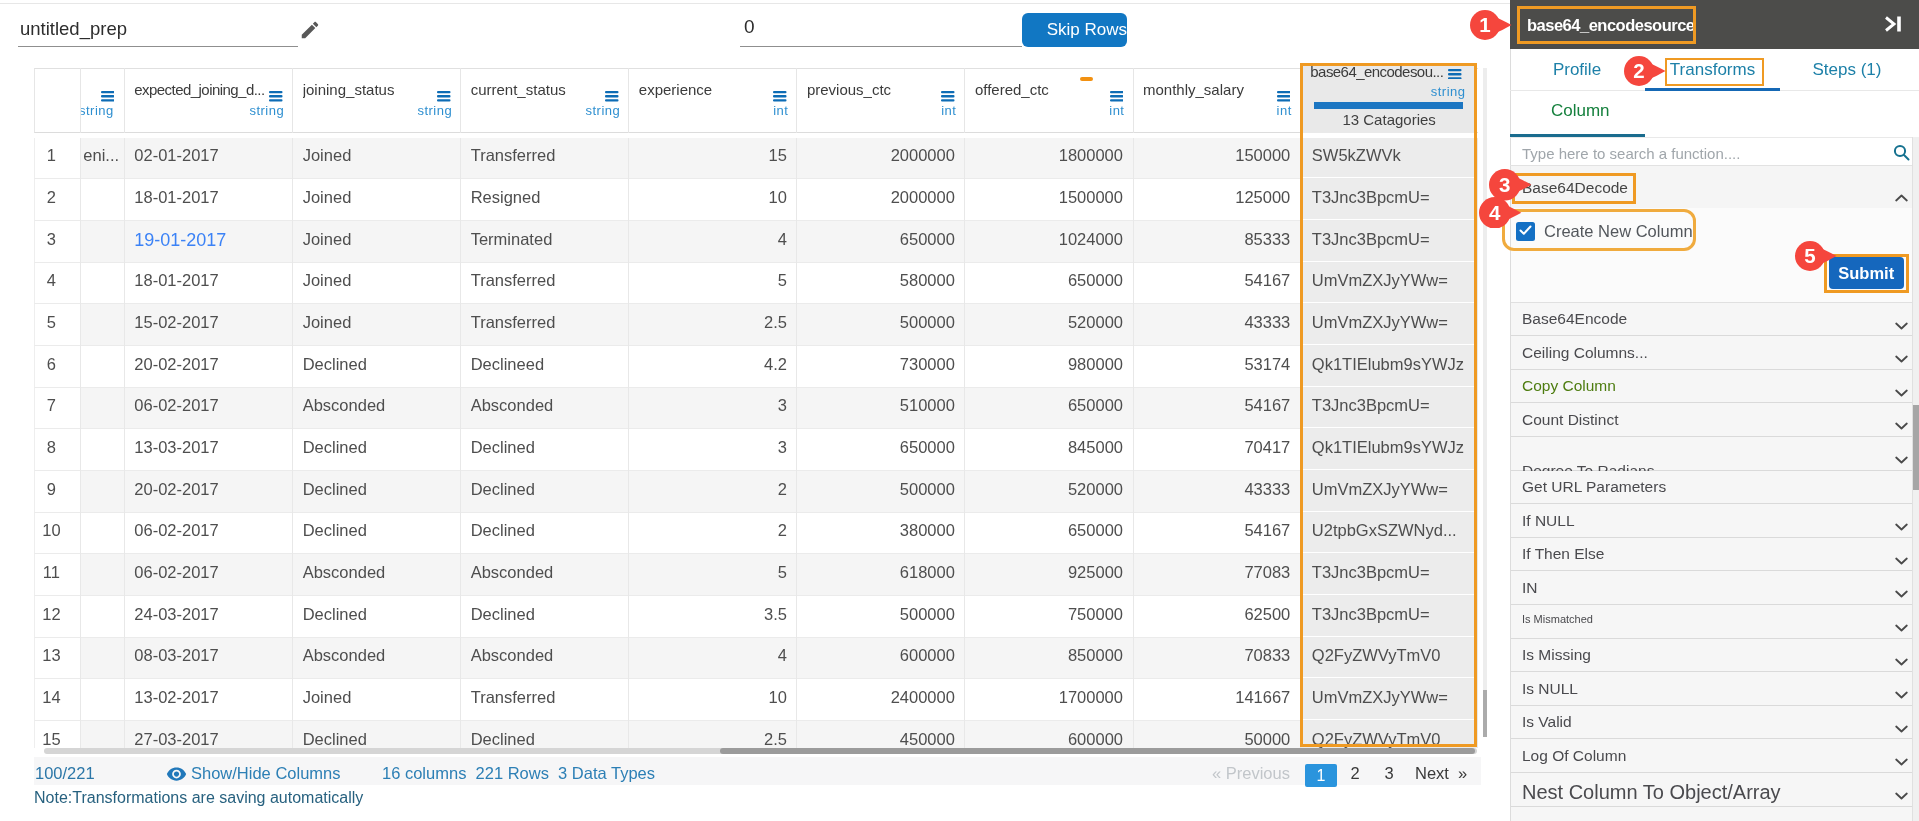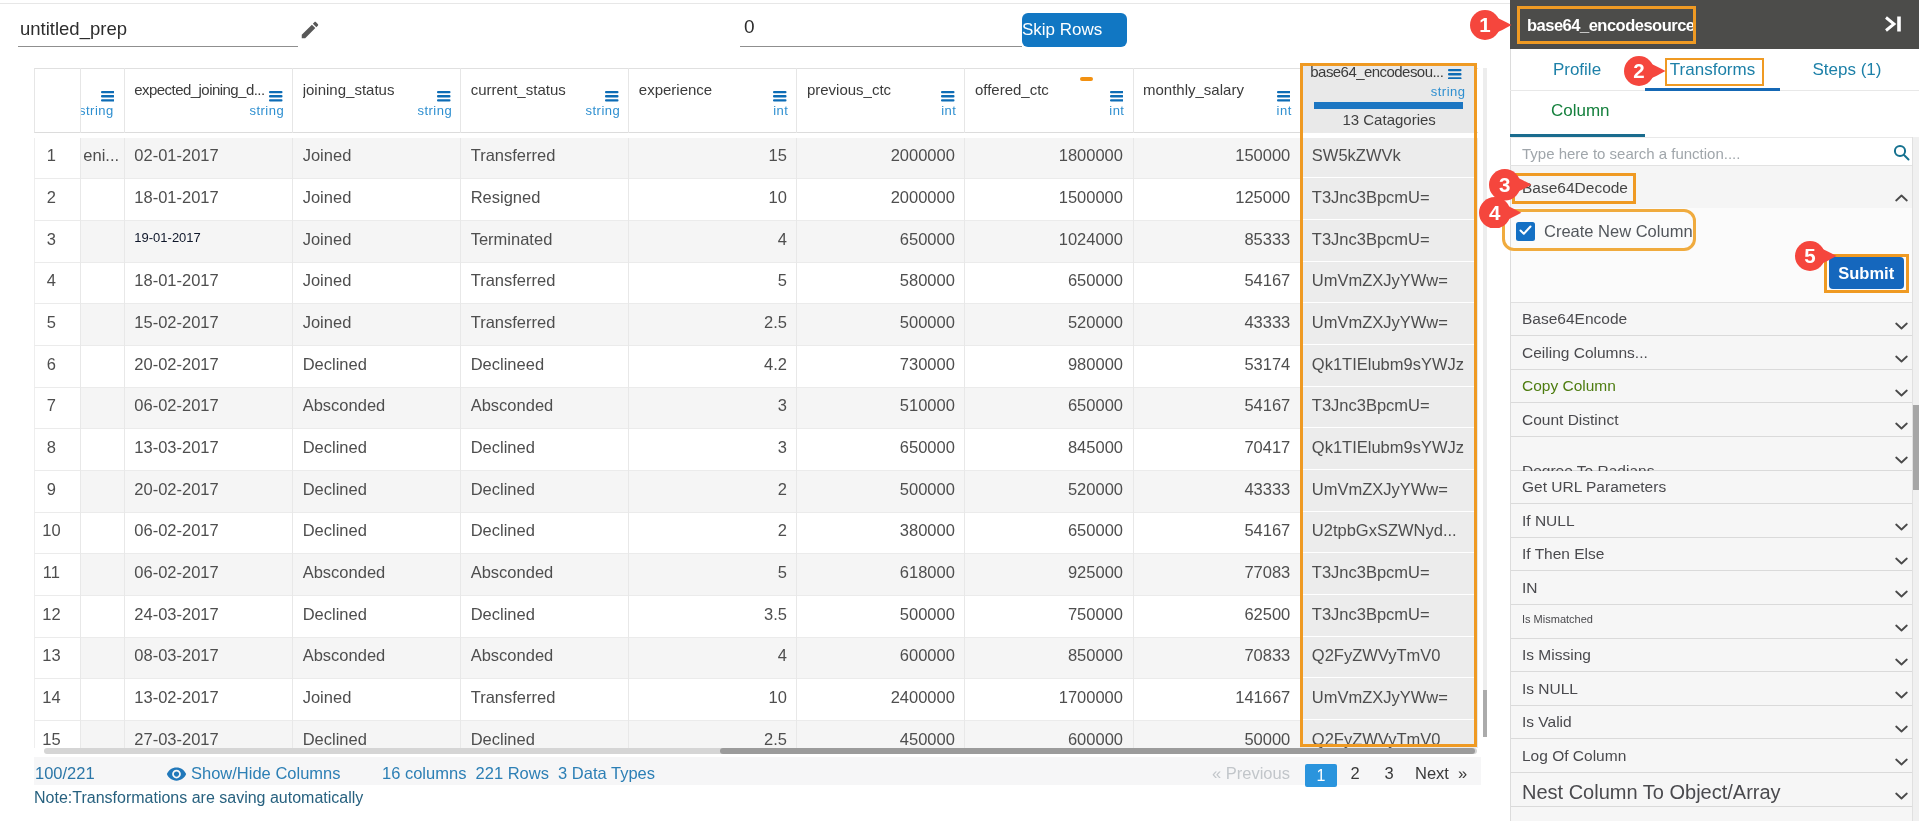--- a/index.html
+++ b/index.html
@@ -8,21 +8,21 @@
 </style></head><body>
 <div class="abs" style="left:0;top:3px;width:1510px;height:1px;background:#e7e7e7;"></div>
 
 <div class="abs" style="left:20px;top:17.5px;font-size:18.5px;color:#2d2d2d;">untitled_prep</div>
 <div class="abs" style="left:18px;top:46px;width:280px;height:1.4px;background:#8f8f8f;"></div>
 <svg class="abs" style="left:299px;top:19px;" width="22" height="22" viewBox="0 0 24 24">
     <path fill="#585858" d="M3 17.25V21h3.75L17.81 9.94l-3.75-3.75L3 17.25zM20.71 7.04c.39-.39.39-1.02 0-1.41l-2.34-2.34c-.39-.39-1.02-.39-1.41 0l-1.83 1.83 3.75 3.75 1.91-1.83z"></path>
   </svg>
 <div class="abs" style="left:744px;top:16px;font-size:19px;color:#2d2d2d;">0</div>
 <div class="abs" style="left:740px;top:46px;width:282px;height:1.4px;background:#8f8f8f;"></div>
-<div class="abs" style="left:1022px;top:13px;width:105px;height:34px;background:#1177c3;border-radius:6px;color:#fff;font-size:17px;text-align:left;line-height:34px;">Skip Rows</div>
+<div class="abs" style="left:1022px;top:13px;width:105px;height:34px;background:#1177c3;border-radius:6px;color:#fff;font-size:17px;text-align:right;line-height:34px;">Skip Rows</div>
 
 <div class="abs" style="left:33.5px;top:67.5px;width:1444.0px;height:65.19999999999999px;background:#fff;border-top:1px solid #e0e0e0;border-left:1px solid #e6e6e6;border-bottom:1px solid #dcdcdc;"></div>
 <div class="abs" style="left:80.3px;top:67.5px;width:1px;height:65.19999999999999px;background:#e6e6e6;"></div>
 <div class="abs" style="left:123.8px;top:67.5px;width:1px;height:65.19999999999999px;background:#e6e6e6;"></div>
 <div class="abs" style="left:100.8px;top:87.5px;"><svg width="13.5" height="10.5" viewBox="0 0 13.5 10.5">
       <g fill="#0d6cb5">
         <rect x="0" y="0" width="13.5" height="2.3" rx="1"></rect>
         <rect x="0" y="4.1" width="13.5" height="2.3" rx="1"></rect>
         <rect x="0" y="8.2" width="13.5" height="2.3" rx="1"></rect>
       </g>
@@ -165,21 +165,21 @@
 <div class="abs" style="left:123.8px;top:83.32px;width:1px;height:41.66px;background:#e8e8e8;"></div>
 <div class="abs" style="left:292.2px;top:83.32px;width:1px;height:41.66px;background:#e8e8e8;"></div>
 <div class="abs" style="left:460.2px;top:83.32px;width:1px;height:41.66px;background:#e8e8e8;"></div>
 <div class="abs" style="left:628.3px;top:83.32px;width:1px;height:41.66px;background:#e8e8e8;"></div>
 <div class="abs" style="left:796.4px;top:83.32px;width:1px;height:41.66px;background:#e8e8e8;"></div>
 <div class="abs" style="left:964.4px;top:83.32px;width:1px;height:41.66px;background:#e8e8e8;"></div>
 <div class="abs" style="left:1132.5px;top:83.32px;width:1px;height:41.66px;background:#e8e8e8;"></div>
 <div class="abs" style="left:1299.8px;top:83.32px;width:1px;height:41.66px;background:#e8e8e8;"></div>
 <div class="abs" style="left:1476.5px;top:83.32px;width:1px;height:41.66px;background:#e8e8e8;"></div>
 <div class="abs" style="left:33.5px;top:91.91999999999999px;width:35.8px;text-align:center;font-size:16.5px;color:#4e4e4e;">3</div>
-<div class="abs" style="left:134.3px;top:91.91999999999999px;font-size:13px;color:#0f172a;">19-01-2017</div>
+<div class="abs" style="left:134.3px;top:91.91999999999999px;font-size:18px;color:#3b82f6;">19-01-2017</div>
 <div class="abs" style="left:302.7px;top:91.91999999999999px;font-size:16.5px;color:#4e4e4e;">Joined</div>
 <div class="abs" style="left:470.7px;top:91.91999999999999px;font-size:16.5px;color:#4e4e4e;text-align:center;">Terminated</div>
 <div class="abs" style="left:629.3px;top:91.91999999999999px;width:157.60000000000002px;text-align:right;font-size:16.5px;color:#4e4e4e;">4</div>
 <div class="abs" style="left:797.4px;top:91.91999999999999px;width:157.5px;text-align:right;font-size:16.5px;color:#4e4e4e;">650000</div>
 <div class="abs" style="left:965.4px;top:91.91999999999999px;width:157.60000000000002px;text-align:right;font-size:16.5px;color:#4e4e4e;">1024000</div>
 <div class="abs" style="left:1133.5px;top:91.91999999999999px;width:156.79999999999995px;text-align:right;font-size:16.5px;color:#4e4e4e;">85333</div>
 <div class="abs" style="left:1311.8px;top:91.91999999999999px;font-size:16.5px;color:#4e4e4e;">T3Jnc3BpcmU=</div>
 <div class="abs" style="left:33.5px;top:124.97999999999999px;width:1444.0px;height:41.66px;border-bottom:1px solid #ebebeb;border-left:1px solid #eee;"></div>
 <div class="abs" style="left:1300.8px;top:124.97999999999999px;width:176.70000000000005px;height:39.66px;background:#ececec;"></div>
 <div class="abs" style="left:80.3px;top:124.97999999999999px;width:1px;height:41.66px;background:#e8e8e8;"></div>

